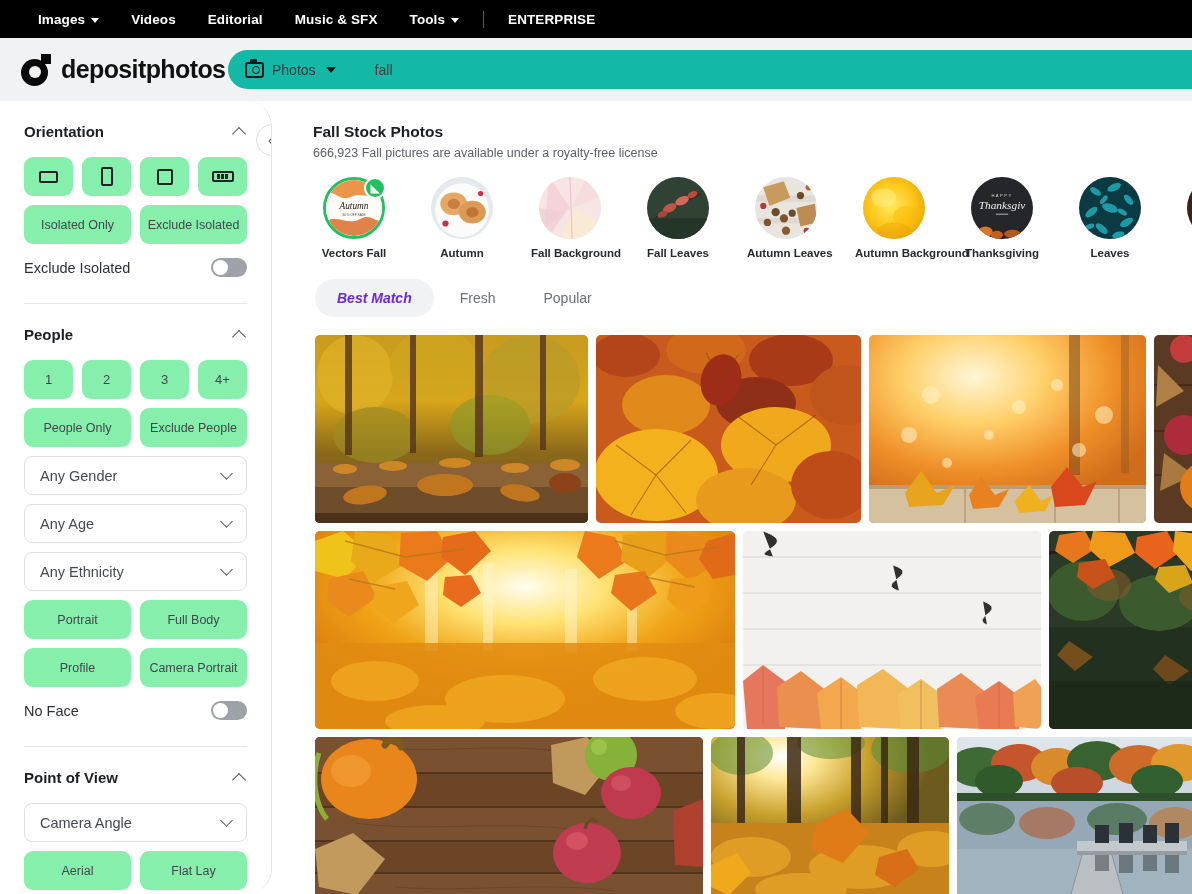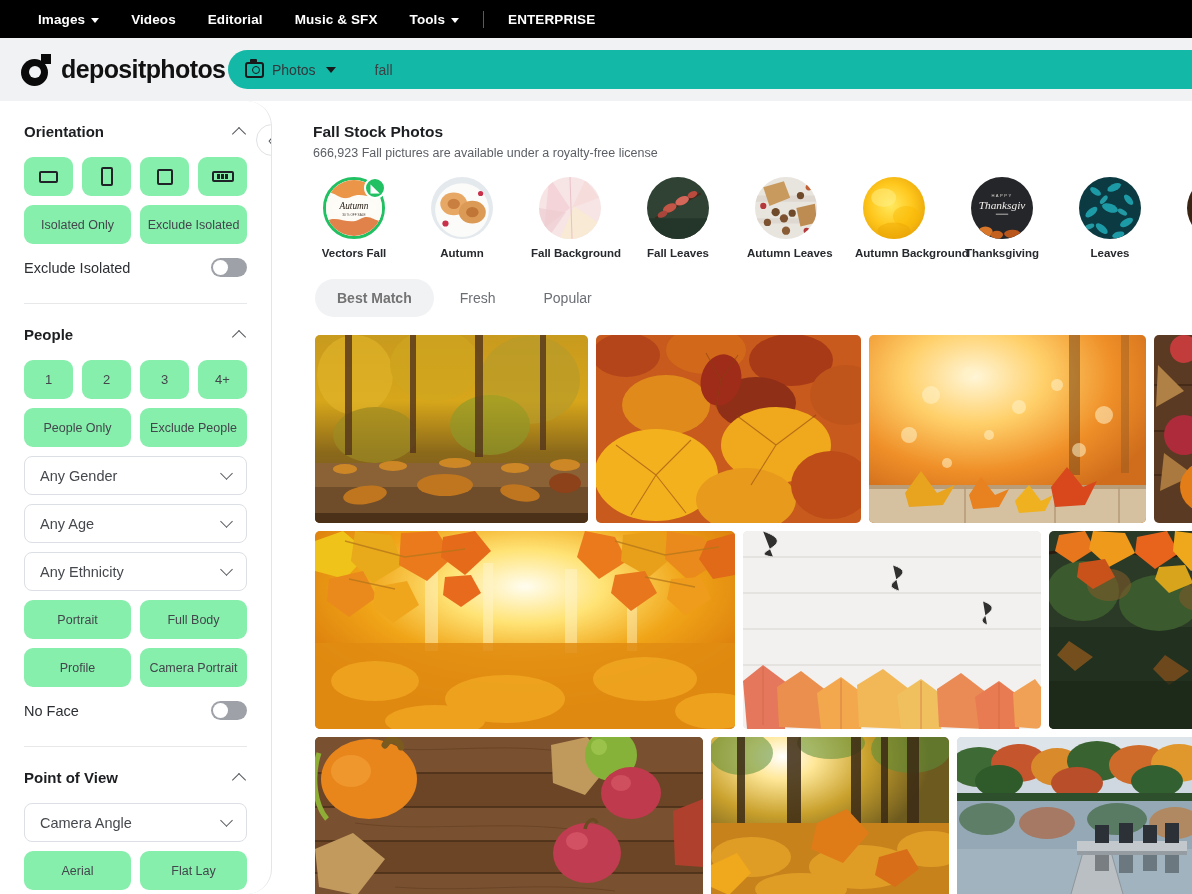--- a/index.html
+++ b/index.html
@@ -339,22 +339,23 @@
   }
   .tab {
     padding: 11px 22px;
     border-radius: 22px;
     font-size: 14px;
     color: #6b6f75;
     cursor: pointer;
   }
   .tab.active {
     background: #f1f2f4;
-    color: #737373;
+    color: #6d28d9;
     font-weight: bold;
+    font-style: italic;
   }
 
   
   .grid { margin-top: 18px; margin-left: 2px; }
   .grid-row { display: flex; gap: 8px; margin-bottom: 8px; }
   .ph {
     border-radius: 5px;
     overflow: hidden;
     flex: none;
     position: relative;

